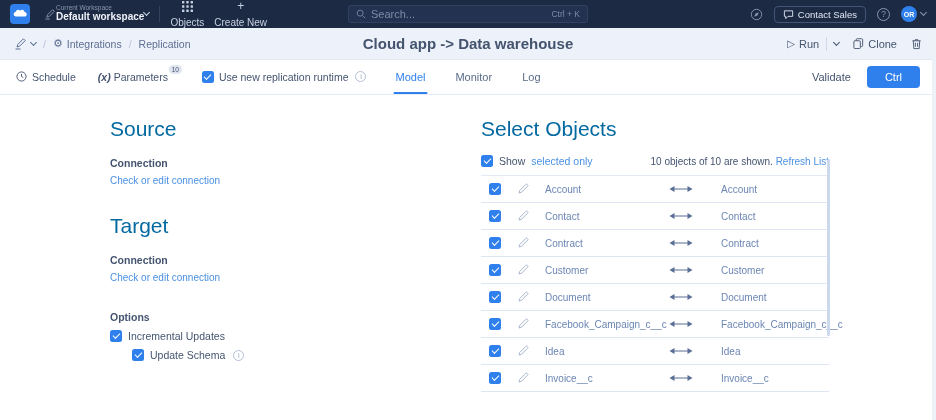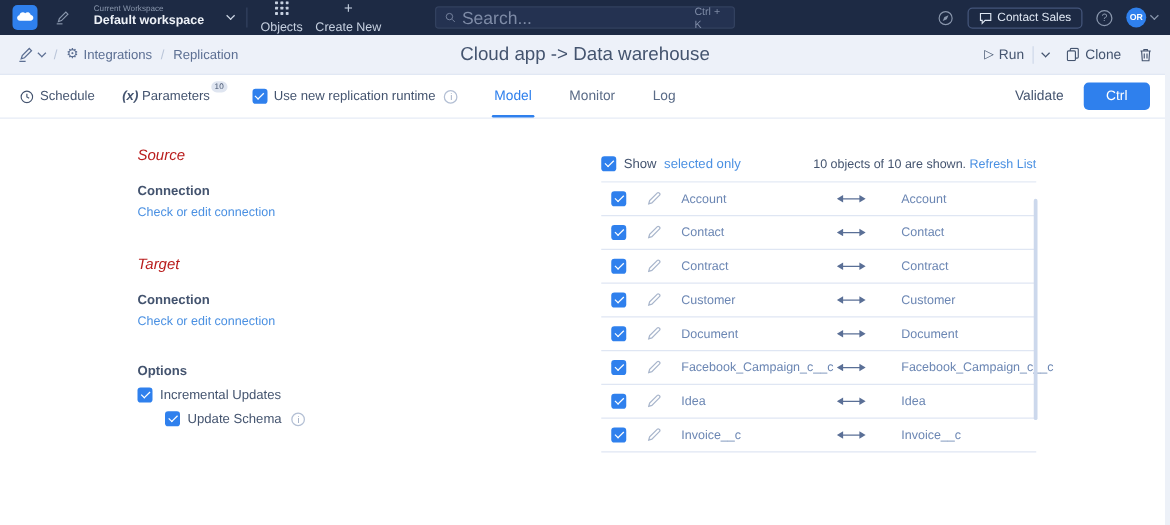--- a/index.html
+++ b/index.html
@@ -3,73 +3,73 @@
 <meta charset="utf-8">
 <style>
   *{margin:0;padding:0;box-sizing:border-box;}
   html,body{width:936px;height:420px;overflow:hidden;background:#fff;}
   body{font-family:"Liberation Sans","DejaVu Sans",sans-serif;color:#44546f;}
   .app{position:relative;width:936px;height:420px;}
 
   
   .topbar{position:relative;height:28px;background:#1d2a44;display:flex;align-items:center;padding:0 10px;gap:10px;}
   .logo-box{width:20px;height:20px;border-radius:4px;background:#2f80ed;display:flex;align-items:center;justify-content:center;flex:none;}
-  .ws{display:flex;align-items:center;gap:19px;color:#cfd8e6;margin-left:4px;cursor:pointer;justify-content:center;}
+  .ws{display:flex;align-items:center;gap:0;color:#cfd8e6;margin-left:4px;cursor:pointer;justify-content:center;}
   .ws .pen{color:#8a97ad;display:flex;}
   .ws-txt{display:flex;flex-direction:column;line-height:1.05;}
   .ws-eyebrow{font-size:6.5px;color:#8a97ad;}
   .ws-name{font-size:10px;font-weight:bold;color:#eef2f8;}
   .chev{width:5px;height:5px;border-right:1.4px solid currentColor;border-bottom:1.4px solid currentColor;transform:rotate(45deg);display:inline-block;margin-top:-3px;}
   .tb-divider{width:1px;height:16px;background:#33415f;}
   .tb-item{display:flex;align-items:center;gap:5px;font-size:10px;color:#c6d0e0;cursor:pointer;flex-direction:column;}
   .tb-plus{font-size:12px;color:#c6d0e0;line-height:1;}
   .tb-search{position:absolute;left:50%;top:5px;transform:translateX(-50%);width:240px;height:18px;background:#243251;border:1px solid #32415f;border-radius:3px;display:flex;align-items:center;padding:0 7px;gap:5px;color:#7e8ba6;}
-  .tb-search input{flex:1;background:transparent;border:none;outline:none;font-size:14px;color:#aeb9cd;font-family:inherit;}
+  .tb-search input{flex:1;background:transparent;border:none;outline:none;font-size:11px;color:#aeb9cd;font-family:inherit;}
   .tb-search input::placeholder{color:#7e8ba6;}
   .tb-shortcut{font-size:8.5px;color:#7e8ba6;}
   .tb-right{margin-left:auto;display:flex;align-items:center;gap:11px;}
   .icon-btn{color:#8a97ad;display:flex;align-items:center;cursor:pointer;}
   .contact-btn{display:flex;align-items:center;gap:4px;border:1px solid #44557a;border-radius:4px;padding:2px 8px;font-size:9.5px;color:#dfe7f3;cursor:pointer;}
   .help-circle{width:13px;height:13px;border:1px solid #8a97ad;border-radius:50%;color:#8a97ad;font-size:8.5px;display:flex;align-items:center;justify-content:center;cursor:pointer;}
   .avatar-wrap{display:flex;align-items:center;gap:4px;cursor:pointer;color:#8a97ad;}
   .avatar{width:16px;height:16px;border-radius:50%;background:#2f80ed;color:#fff;font-size:7px;font-weight:bold;display:flex;align-items:center;justify-content:center;}
 
   
   .pagebar{position:relative;height:32px;background:#edf1f9;border-bottom:1px solid #e1e8f4;display:flex;align-items:center;padding:0 14px;}
   .crumbs{display:flex;align-items:center;gap:7px;font-size:10.5px;color:#5c6f93;}
   .crumb-sep{color:#b9c4d8;}
   .crumb-link{display:flex;align-items:center;gap:4px;cursor:pointer;}
   .gear-glyph{font-size:11px;line-height:1;}
-  .page-title{position:absolute;left:50%;transform:translateX(-50%);font-size:15px;font-weight:400;color:#44546f;white-space:nowrap;}
+  .page-title{position:absolute;left:50%;transform:translateX(-50%);font-size:15px;font-weight:700;color:#44546f;white-space:nowrap;}
   .pb-right{margin-left:auto;display:flex;align-items:center;gap:14px;font-size:11px;color:#44546f;}
   .run-group{display:flex;align-items:center;gap:7px;cursor:pointer;}
   .run-tri{font-size:10px;}
   .run-divider{width:1px;height:14px;background:#cfd9ea;}
   .pb-action{display:flex;align-items:center;gap:4px;cursor:pointer;}
 
   
   .toolbar{position:relative;height:35px;background:#fff;border-bottom:1px solid #e6ecf6;display:flex;align-items:center;padding:0 16px;}
   .tl-left{display:flex;align-items:center;gap:22px;font-size:10.5px;color:#44546f;}
-  .tl-item{display:flex;align-items:flex-end;gap:5px;cursor:pointer;}
+  .tl-item{display:flex;align-items:flex-start;gap:5px;cursor:pointer;}
   .params-wrap{position:relative;display:flex;align-items:center;gap:3px;padding-right:12px;cursor:pointer;}
   .params-x{font-style:italic;font-weight:bold;}
   .badge{position:absolute;top:-6px;right:-2px;background:#dfe5f0;color:#44546f;font-size:6.5px;padding:1px 3px;border-radius:6px;line-height:1.1;}
   .tabs{position:absolute;left:50%;transform:translateX(-50%);display:flex;gap:26px;height:100%;align-items:center;}
   .tab{position:relative;font-size:11px;color:#5a6b87;padding:11px 2px;cursor:pointer;}
   .tab.active{color:#2f80ed;}
   .tab.active::after{content:"";position:absolute;bottom:0;left:0;right:0;height:2px;background:#2f80ed;border-radius:1px;}
   .tl-right{margin-left:auto;display:flex;align-items:center;gap:16px;}
   .validate{font-size:11px;color:#44546f;cursor:pointer;}
   .save-btn{background:#2f80ed;color:#fff;border:none;border-radius:4px;font-size:11px;padding:5px 18px;cursor:pointer;font-family:inherit;}
 
   
   .content{display:flex;gap:26px;padding:16px 0 0 110px;}
   .left-col{width:345px;flex:none;}
   .right-col{width:348px;flex:none;position:relative;}
-  h2.sec{font-size:12px;font-weight:400;color:#b91c1c;margin-top:6px;font-style:italic;}
+  h2.sec{font-size:21px;font-weight:400;color:#0369a1;margin-top:6px;}
   .field-label{font-size:10.5px;font-weight:bold;color:#44546f;margin-top:16px;}
   .select{margin-top:7px;height:22px;border:1px solid #dce4f1;border-radius:3px;background:#fbfcfe;display:flex;align-items:center;padding:0 9px;gap:9px;cursor:pointer;}
   .select .sel-txt{font-size:10.5px;color:#44546f;}
   .select .chev{color:#9aa7bd;margin-left:auto;margin-top:-2px;}
   .edit-link{margin-top:6px;font-size:10px;color:#4a90e2;cursor:pointer;display:inline-block;}
   .target-sec{margin-top:26px;}
   .options-sec{margin-top:26px;}
   .options-label{font-size:10.5px;font-weight:bold;color:#44546f;}
   .opt-row{display:flex;align-items:center;gap:6px;margin-top:7px;font-size:10.5px;color:#44546f;}
   .opt-row.indent{margin-left:22px;}
@@ -271,20 +271,21 @@
     <span class="cb checked"></span>
     <span class="opt-label">Update Schema</span>
     <span class="info-icon">i</span>
   </div>
 
 </div>
       </div>
     </section>
 
     <section class="right-col">
+      <h2 class="sec">Select Objects</h2>
       <div class="so-controls">
         <span class="so-show">
           <span class="cb checked"></span>
           <span>Show</span>
           <span class="link-blue">selected only</span>
         </span>
         <span class="so-count">
           <span>10 objects of 10 are shown.</span>
           <span class="link-blue">Refresh List</span>
         </span>

